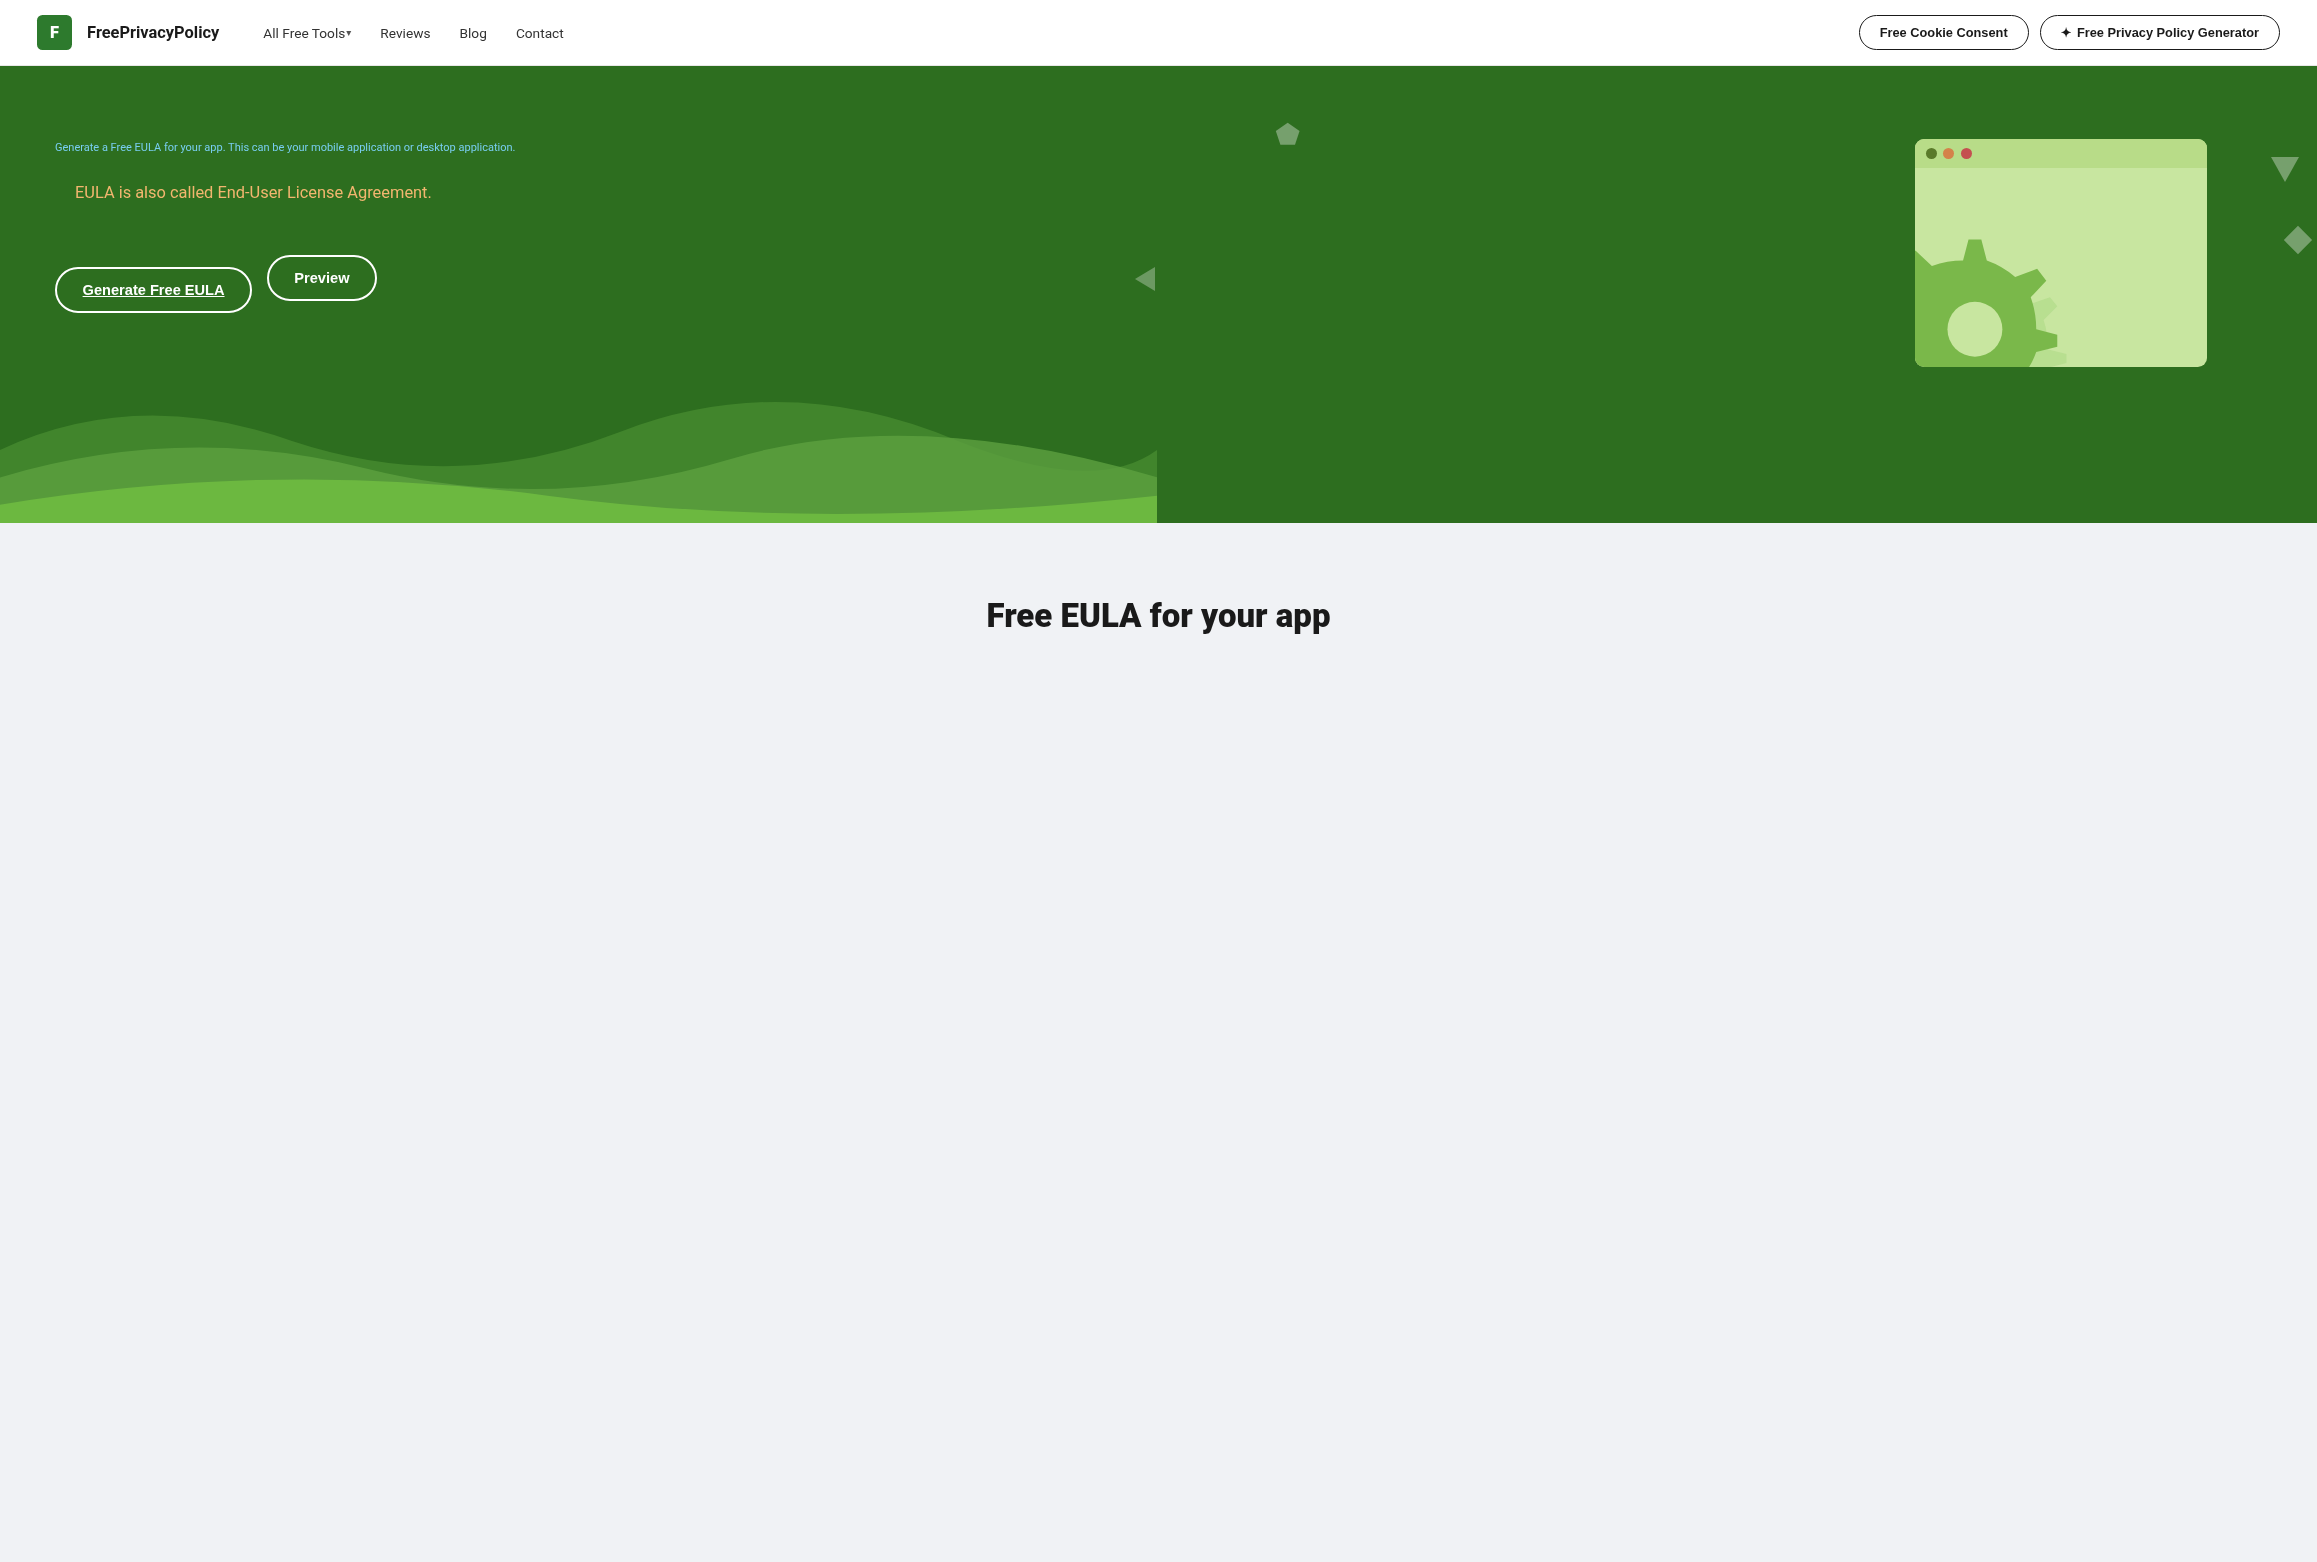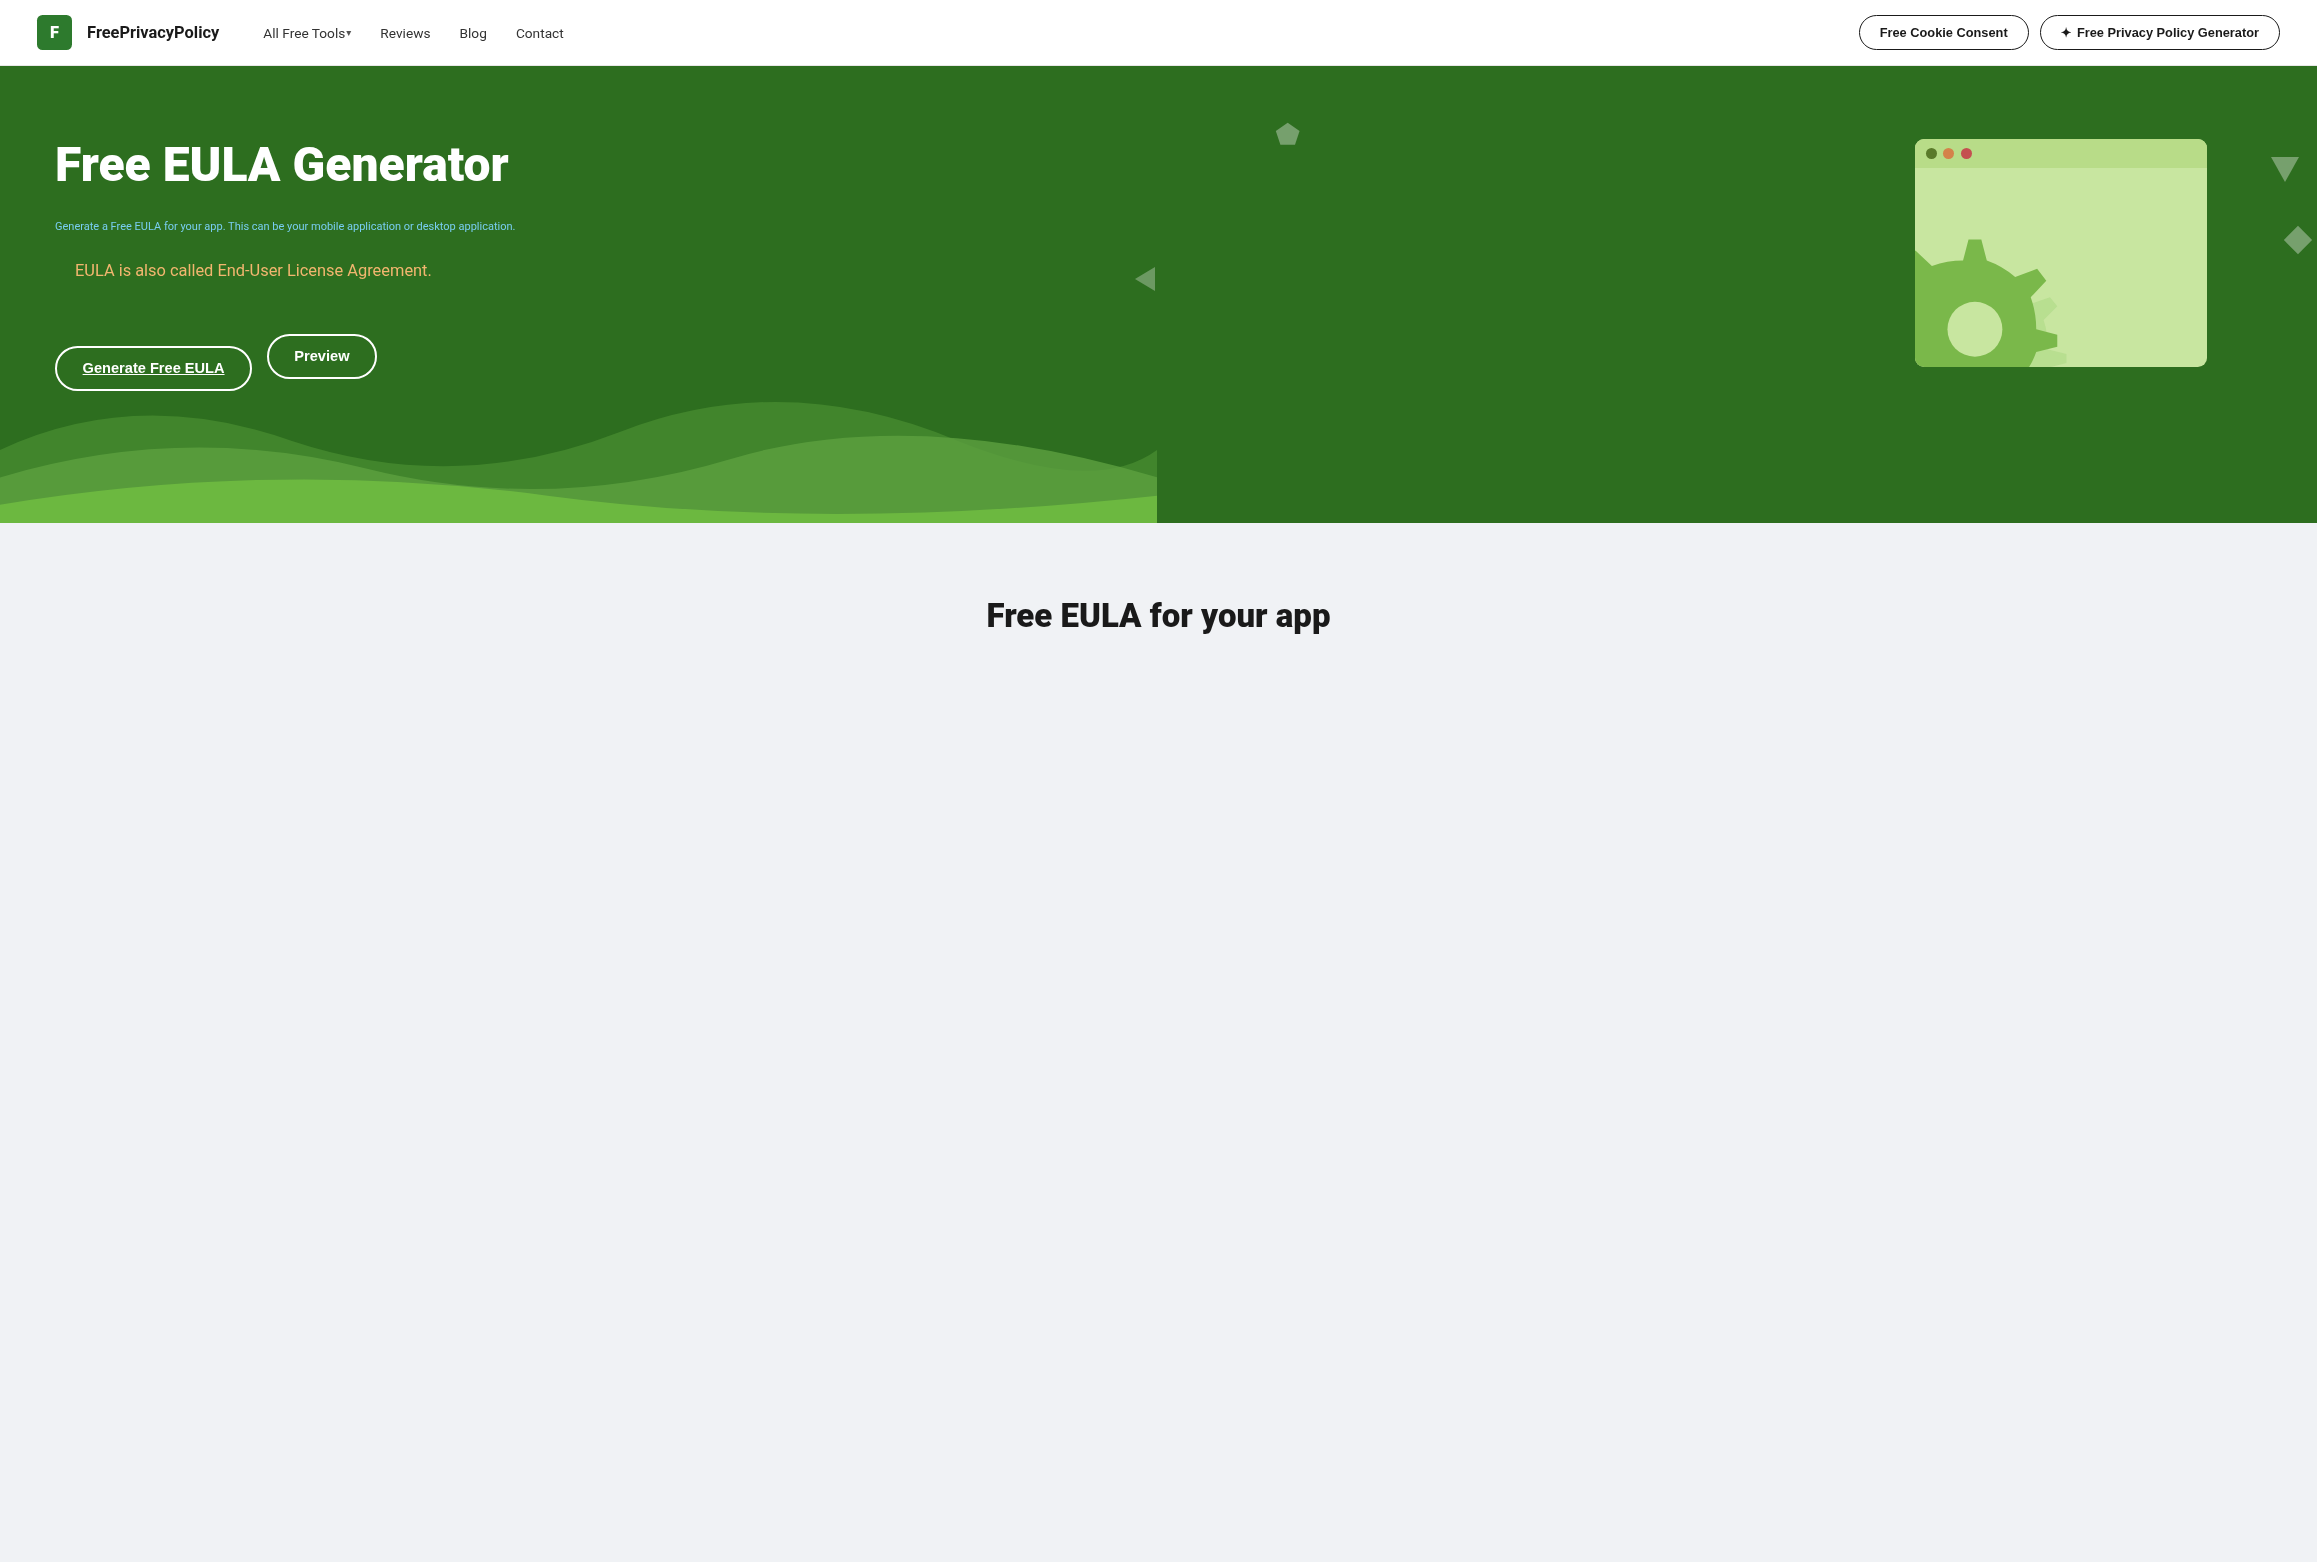--- a/index.html
+++ b/index.html
@@ -300,21 +300,20 @@
   <div class="shape shape-pentagon-top">
     <svg viewBox="0 0 30 30" width="27.4" height="27.4">
       <polygon points="15,2 28,11 23,26 7,26 2,11" fill="rgba(255,255,255,0.35)"></polygon>
     </svg>
   </div>
   <div class="shape shape-triangle"></div>
   <div class="shape shape-triangle-sm"></div>
   <div class="shape shape-diamond-right"></div>
 
   <div class="hero-content">
-    <h1 class="hero-title">Free EULA Generator</h1>
     <p class="hero-desc">Generate a Free EULA for your app. This can be your mobile application or desktop application.</p>
     <p class="hero-desc2">EULA is also called End-User License Agreement.</p>
     <div class="hero-buttons">
       <button class="btn-generate">Generate Free EULA</button>
       <button class="btn-preview">Preview</button>
     </div>
   </div>
 
   <div class="hero-illustration">
 

